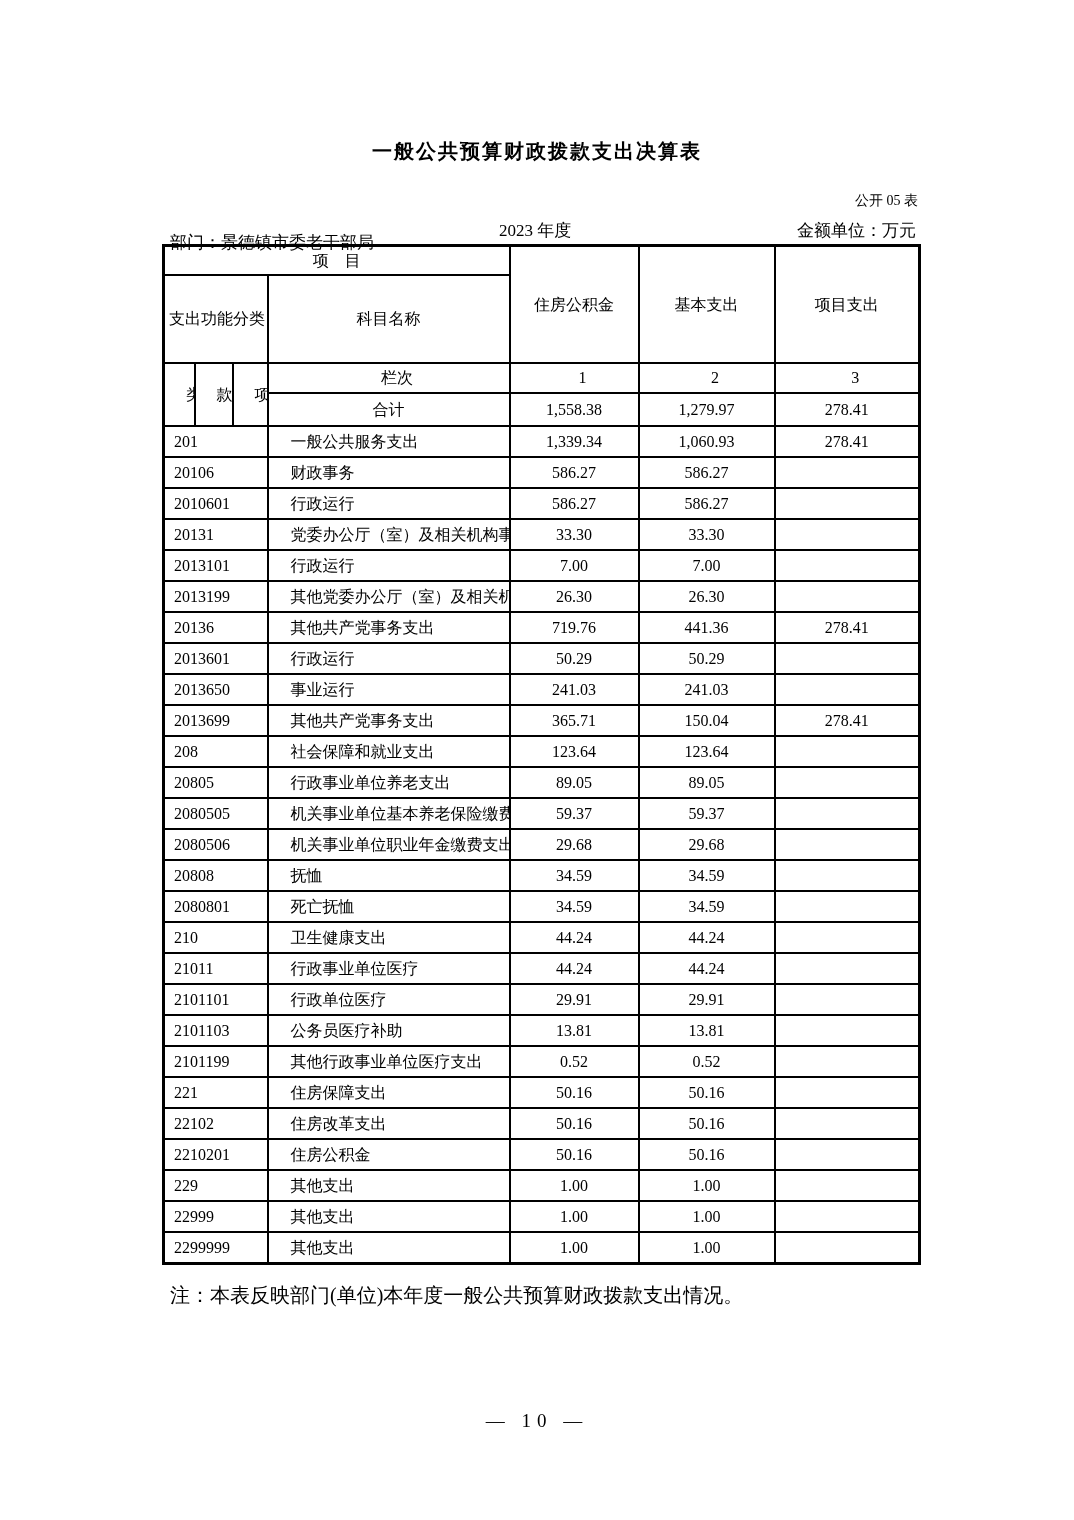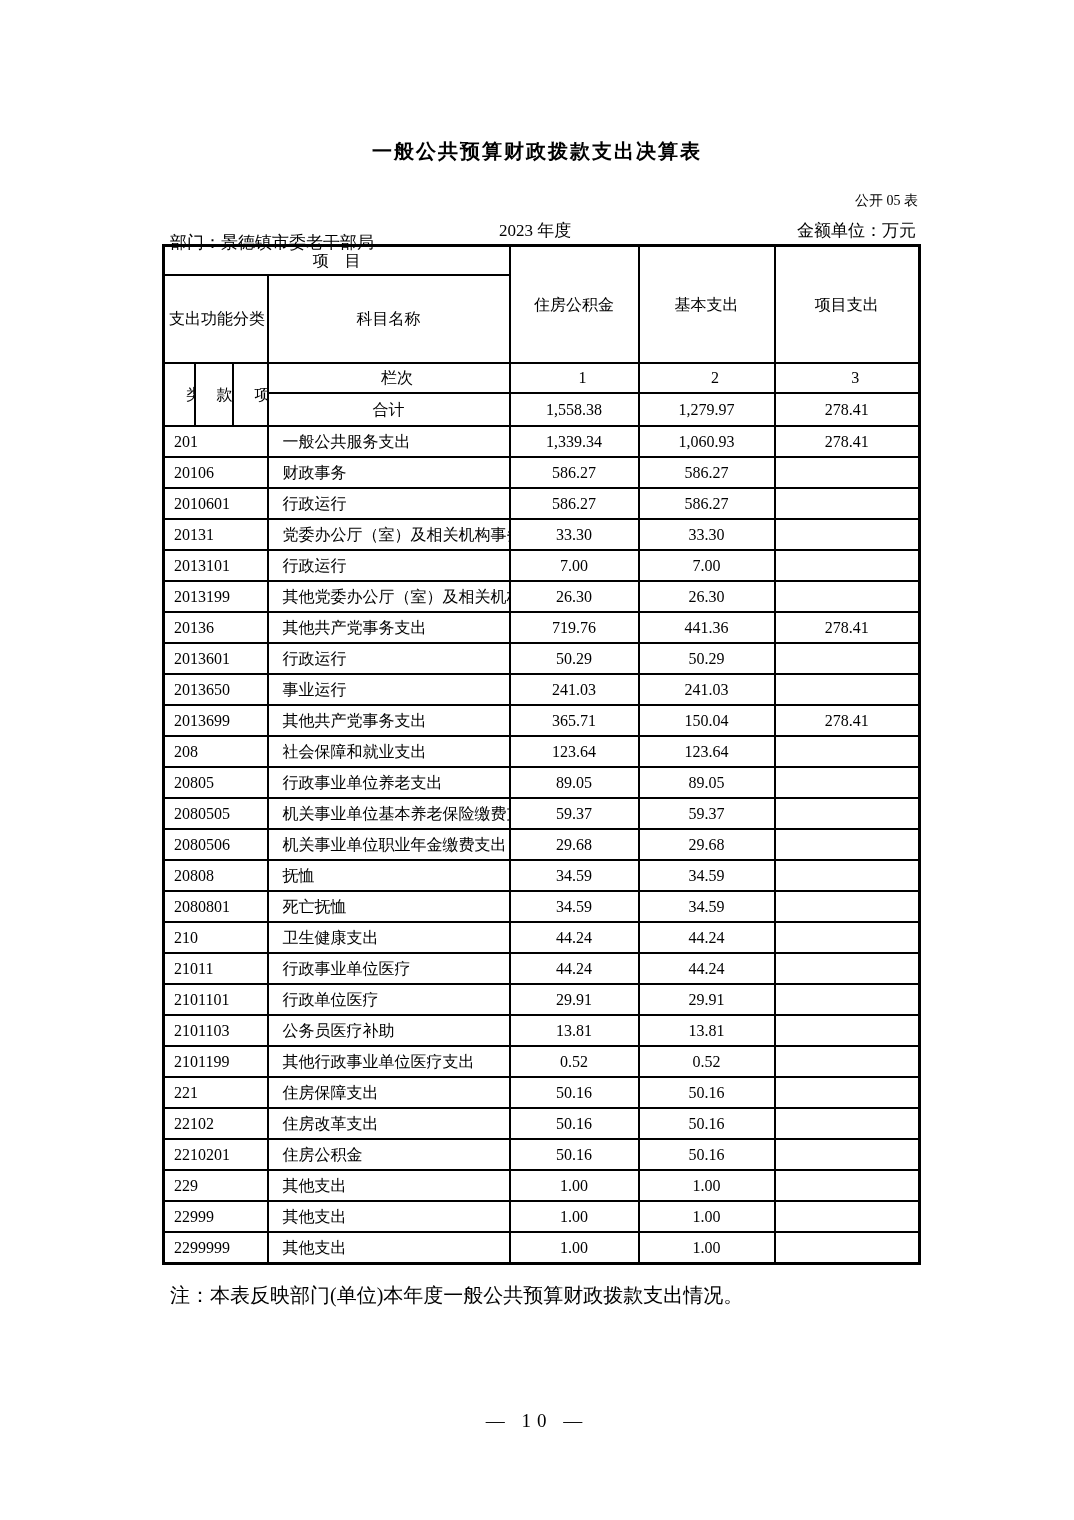--- a/index.html
+++ b/index.html
@@ -36,21 +36,21 @@
     text-align:center; vertical-align:middle;
   }
   tr.r-proj td { height:27px;margin-top:31px; }
   tr.r-code td { height:86px; }
   tr.r-lanci td { height:28px;padding-left:21px; }
   tr.r-heji td { height:31px;margin-left:18px; }
   td.pre { white-space:pre-line; line-height:1.9; }
   td.num { text-align:right; padding-right:11px; }
   tbody.data tr { height:31px; }
   tbody.data td.code { text-align:left; padding-left:9px; }
-  tbody.data td.name { text-align:left; padding-left:14px; }
+  tbody.data td.name { text-align:left; padding-left:22px; }
   .foot-note {
     position:absolute; top:1282px; left:170px; width:748px;
     font-size:20px;
   }
   .page-number {
     position:absolute; top:1410px; left:0; width:1074px;
     text-align:center; font-size:19px; letter-spacing:6px;
   }
 </style>
 </head>

